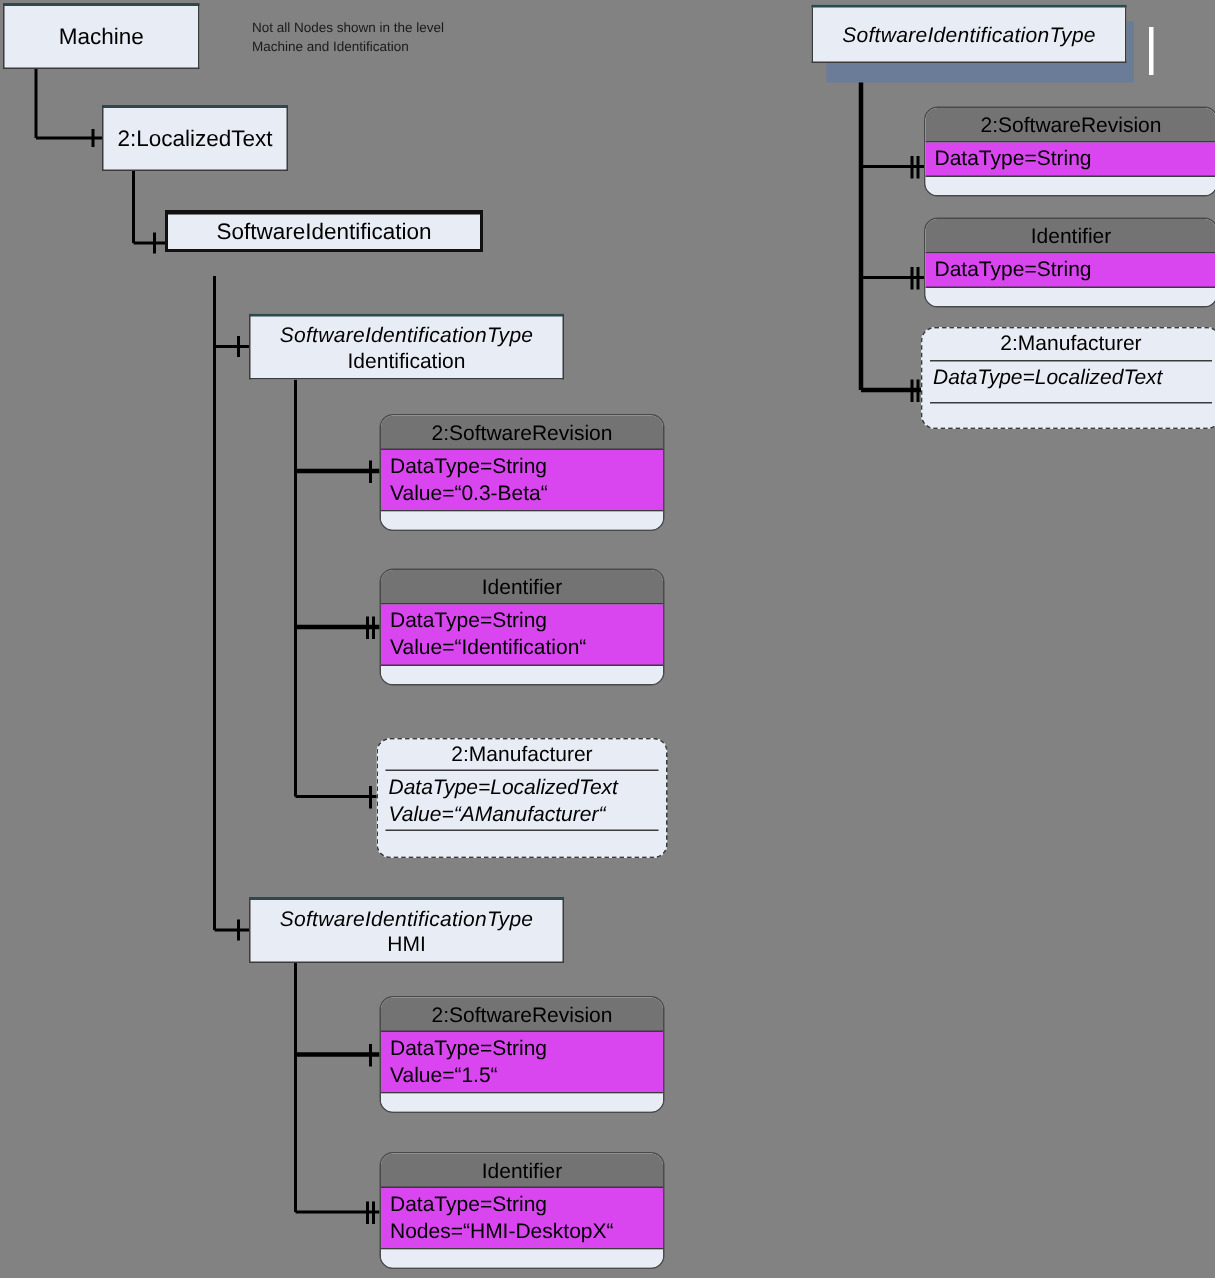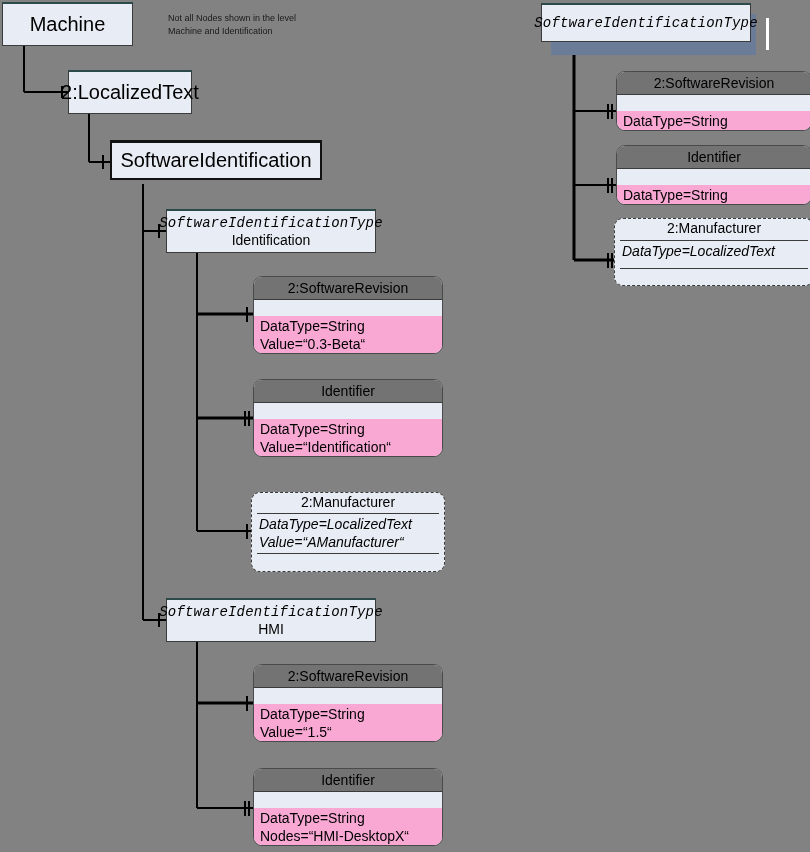--- a/index.html
+++ b/index.html
@@ -23,23 +23,23 @@
   .obj{
     border:1px solid #3b3b3b;
     border-top:2px solid #2d4a4a;
     display:flex;flex-direction:column;
     align-items:center;justify-content:center;
     text-align:center;
     color:#000;
     line-height:1.18;
   }
   .obj.strong{border:2px solid #111;border-top:3px solid #111;}
-  .obj .tname{font-style:italic;font-size:14px;letter-spacing:.2px;font-family:Liberation Mono, monospace;}
+  .obj .tname{font-style:italic;font-size:14px;letter-spacing:.2px;}
   .obj .iname{font-size:14px;}
-  .obj .single{font-size:20px;}
+  .obj .single{font-size:15px;}
 
   
   .var{
     border:1px solid #4a4a4a;
     border-radius:9px;
     background:#e8edf5;
     overflow:hidden;
     display:flex;flex-direction:column;
   }
   .var .hdr{
@@ -50,22 +50,21 @@
     padding:3px 4px 3px;
     border-bottom:1px solid #3b3b3b;
     background:#737373;
   }
   .var .body{
     flex:1 1 auto;
     font-size:14px;color:#000;
     padding:2px 0 2px 6px;
     line-height:1.28;
     border-bottom:1px solid #3b3b3b;
-    background:#f9a8d4;
-    margin-top:16px;
+    background:#d946ef;
   }
   .var .ftr{flex:0 0 12px;background:#e8edf5;}
 
   
   .optional{
     position:absolute;box-sizing:border-box;
     border:1px dashed #3b3b3b;
     border-radius:9px;
     background:#e8edf5;
   }
@@ -153,21 +152,21 @@
   </div>
 
   <div class="node obj" style="left:2px;top:2px;width:131px;height:44px;">
     <div class="single">Machine</div>
   </div>
 
   <div class="node obj" style="left:68px;top:70px;width:124px;height:44px;">
     <div class="single">2:LocalizedText</div>
   </div>
 
-  <div class="node obj strong" style="left:110px;top:140px;width:212px;height:40px;">
+  <div class="node obj strong" style="left:110px;top:140px;width:212px;height:28px;">
     <div class="single">SoftwareIdentification</div>
   </div>
 
   <div class="node obj" style="left:166px;top:209px;width:210px;height:44px;">
     <div class="tname">SoftwareIdentificationType</div>
     <div class="iname">Identification</div>
   </div>
 
   <div class="node var" style="left:253px;top:276px;width:190px;height:78px;">
     <div class="hdr">2:SoftwareRevision</div>

